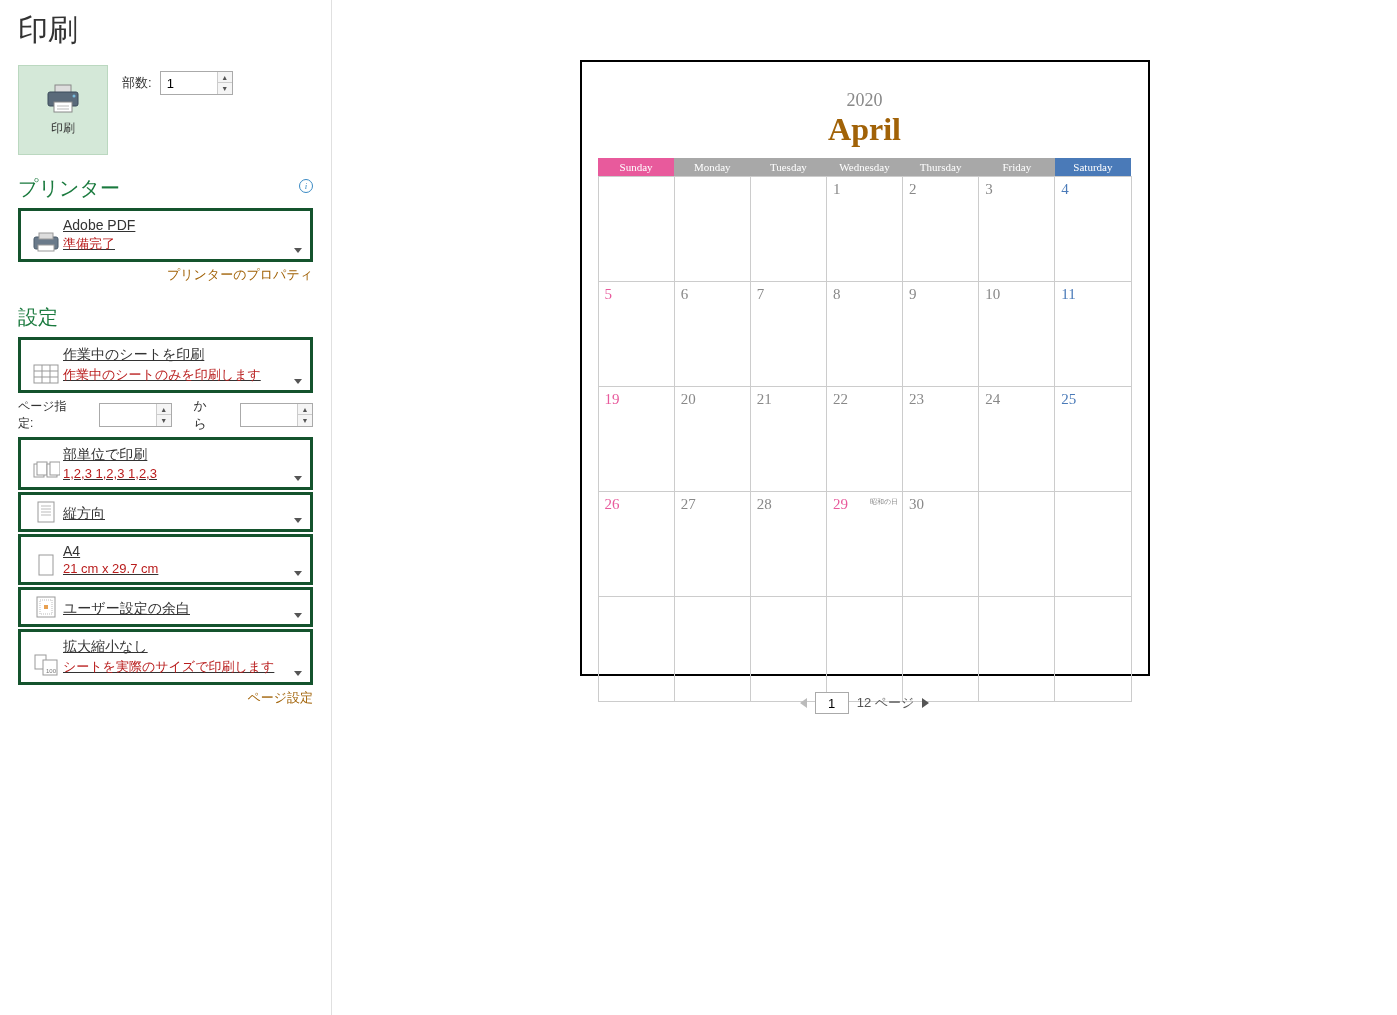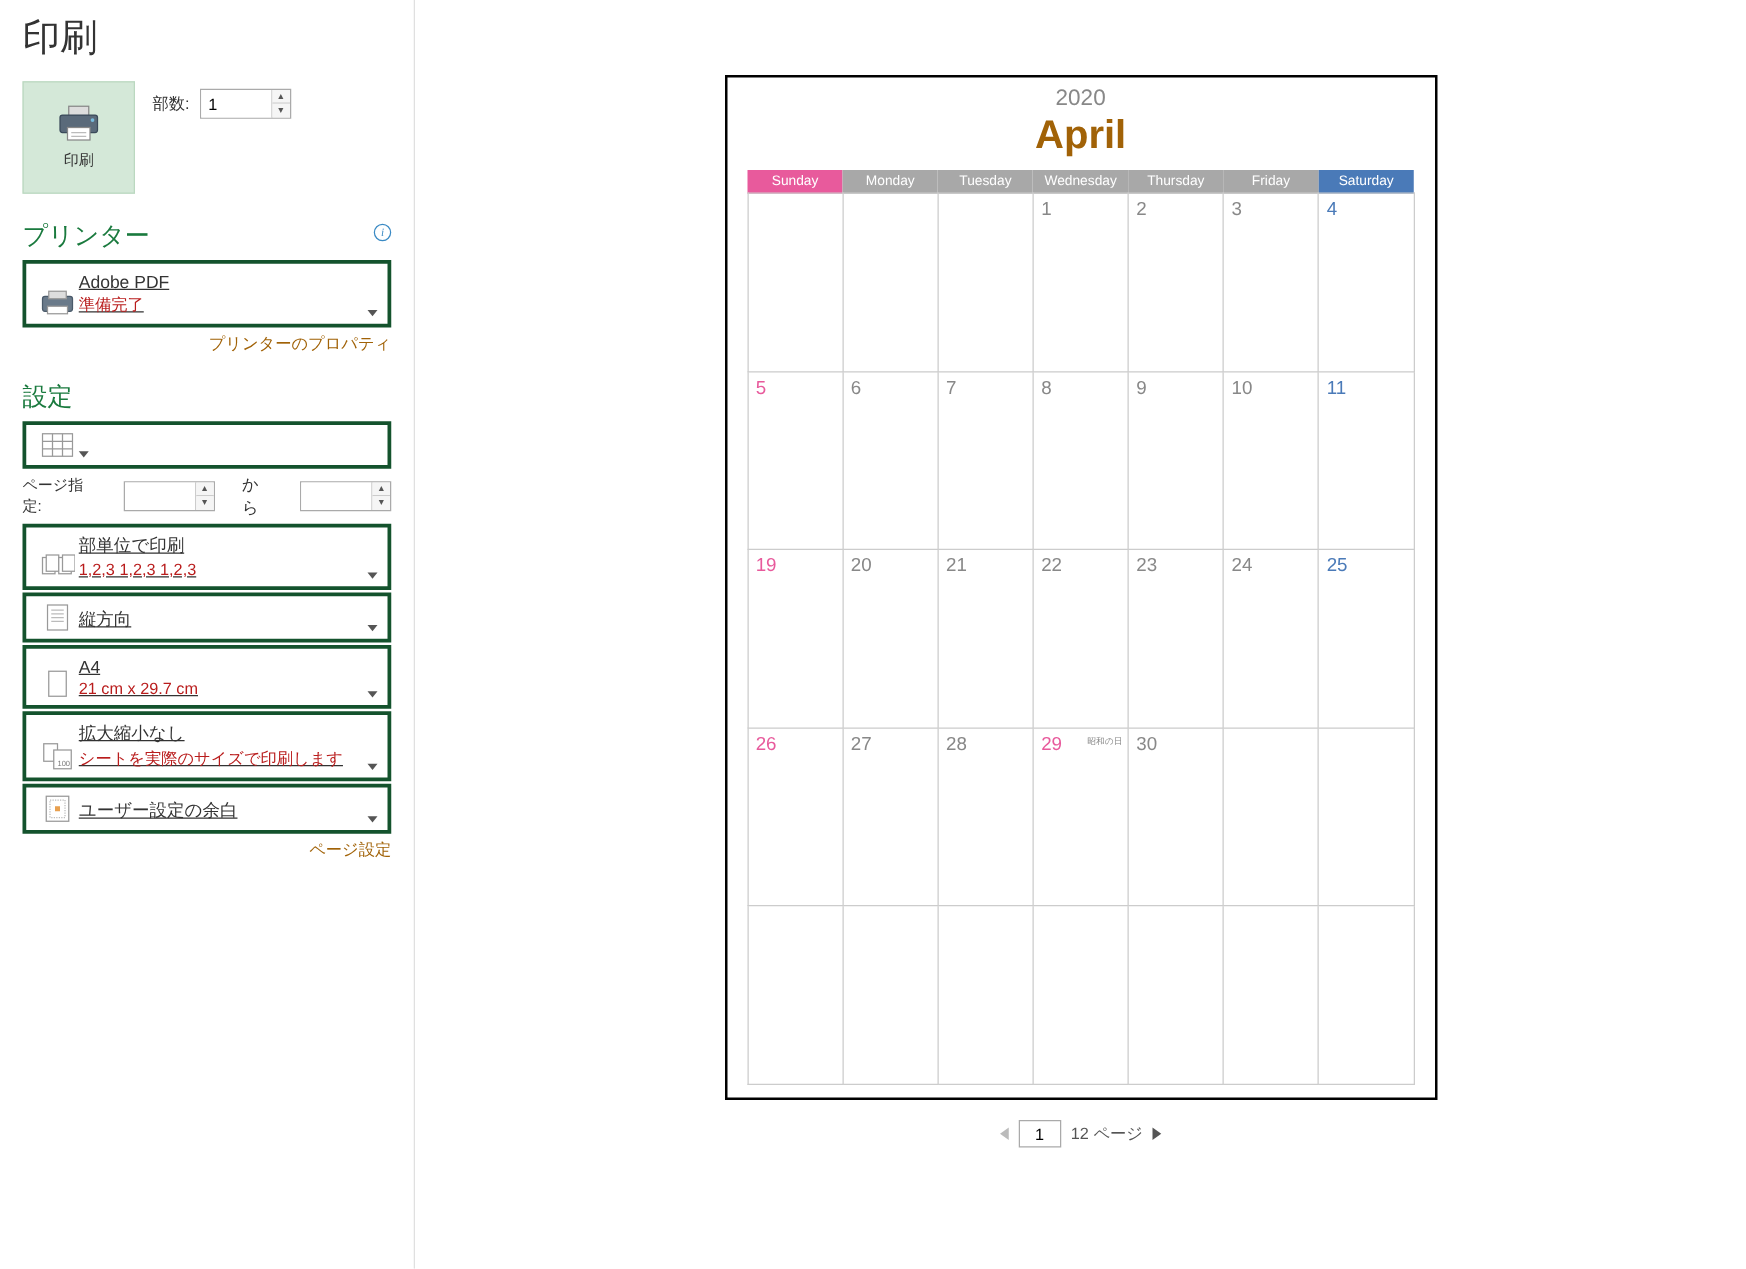--- a/index.html
+++ b/index.html
@@ -25,21 +25,21 @@
 .dropdown-title { font-size: 14px; color: #333; }
 .dropdown-sub { font-size: 13px; color: #b91c1c; margin-top: 2px; }
 .dropdown-arrow { width: 0; height: 0; border-left: 4px solid transparent; border-right: 4px solid transparent; border-top: 5px solid #555; }
 .link-right { text-align: right; margin-top: 4px; margin-bottom: 4px; }
 .link-right a { color: #a16207; font-size: 13px; text-decoration: none; cursor: pointer; }
 .page-range-row { display: flex; align-items: center; gap: 22px; margin: 4px 0; }
 .page-range-label { font-size: 12px; }
 .small-spinner { display: flex; border: 1px solid #aaa; height: 24px; background: #fff; }
 .small-spinner input { border: none; width: 56px; padding: 0 4px; font-size: 12px; outline: none; }
 .right-panel { flex: 1; display: flex; flex-direction: column; align-items: center; padding-top: 60px; }
-.preview-page { width: 570px; height: 820px; border: 2px solid #000; background: #fff; padding: 6px 16px 10px; display: flex; flex-direction: column; }
+.preview-page { width: 570px; height: 616px; border: 2px solid #000; background: #fff; padding: 28px 16px 10px; display: flex; flex-direction: column; font-family: Liberation Serif, serif; }
 .cal-year { text-align: center; font-size: 18px; color: #888; font-weight: 400; }
 .cal-month { text-align: center; font-size: 32px; color: #a16207; font-weight: 700; margin-bottom: 10px; }
 .cal-table { width: 100%; border-collapse: collapse; flex: 1; table-layout: fixed; }
 .cal-table th { font-size: 11px; font-weight: 400; color: #fff; padding: 3px 0; }
 .cal-table th.sun { background: #e85a9c; }
 .cal-table th.wd { background: #a8a8a8; }
 .cal-table th.sat { background: #4a7ab8; }
 .cal-table td { border: 1px solid #ccc; vertical-align: top; padding: 4px 6px; height: 105px; font-size: 15px; color: #888; position: relative; }
 .cal-table td.sun { color: #e85a9c; }
 .cal-table td.sat { color: #4a7ab8; }
@@ -110,20 +110,24 @@
     <div class="dropdown">
       <div class="dropdown-icon">
         <svg width="26" height="20" viewBox="0 0 26 20">
           <rect x="1" y="1" width="24" height="18" fill="#fff" stroke="#999"></rect>
           <line x1="1" y1="7" x2="25" y2="7" stroke="#999"></line>
             <line x1="1" y1="13" x2="25" y2="13" stroke="#999"></line>
           <line x1="9" y1="1" x2="9" y2="19" stroke="#999"></line>
             <line x1="17" y1="1" x2="17" y2="19" stroke="#999"></line>
         </svg>
       </div>
+      <div class="dropdown-text">
+        <div class="dropdown-title">作業中のシートを印刷</div>
+        <div class="dropdown-sub">作業中のシートのみを印刷します</div>
+      </div>
       <div class="dropdown-arrow"></div>
     </div>
 
     <div class="page-range-row">
       <span class="page-range-label">ページ指定:</span>
       <div class="small-spinner">
         <input value="" style="">
         <div class="spinner-btns">
             <div>▲</div>
             <div>▼</div>
@@ -179,43 +183,43 @@
       </div>
       <div class="dropdown-text">
         <div class="dropdown-title">A4</div>
         <div class="dropdown-sub">21 cm x 29.7 cm</div>
       </div>
       <div class="dropdown-arrow"></div>
     </div>
 
     <div class="dropdown">
       <div class="dropdown-icon">
+        <svg width="20" height="22" viewBox="0 0 20 22">
+          <rect x="1" y="1" width="18" height="20" fill="#fff" stroke="#999"></rect>
+          <rect x="4" y="4" width="12" height="14" fill="none" stroke="#bbb" stroke-dasharray="1,1"></rect>
+          <rect x="8" y="9" width="4" height="4" fill="#e8a050"></rect>
+        </svg>
+      </div>
+      <div class="dropdown-text">
+        <div class="dropdown-title">ユーザー設定の余白</div>
+      </div>
+      <div class="dropdown-arrow"></div>
+    </div>
+
+    <div class="dropdown">
+      <div class="dropdown-icon">
         <svg width="24" height="22" viewBox="0 0 24 22">
           <rect x="1" y="1" width="11" height="14" fill="#fff" stroke="#999"></rect>
           <rect x="9" y="6" width="14" height="15" fill="#fff" stroke="#999"></rect>
           <text x="12" y="19" font-size="6" fill="#777">100</text>
         </svg>
       </div>
       <div class="dropdown-text">
         <div class="dropdown-title">拡大縮小なし</div>
         <div class="dropdown-sub">シートを実際のサイズで印刷します</div>
-      </div>
-      <div class="dropdown-arrow"></div>
-    </div>
-
-    <div class="dropdown">
-      <div class="dropdown-icon">
-        <svg width="20" height="22" viewBox="0 0 20 22">
-          <rect x="1" y="1" width="18" height="20" fill="#fff" stroke="#999"></rect>
-          <rect x="4" y="4" width="12" height="14" fill="none" stroke="#bbb" stroke-dasharray="1,1"></rect>
-          <rect x="8" y="9" width="4" height="4" fill="#e8a050"></rect>
-        </svg>
-      </div>
-      <div class="dropdown-text">
-        <div class="dropdown-title">ユーザー設定の余白</div>
       </div>
       <div class="dropdown-arrow"></div>
     </div>
 
     <div class="link-right"><a>ページ設定</a></div>
   </div>
 
   <div class="right-panel">
     <div class="preview-page">
       <div class="cal-year">2020</div>

